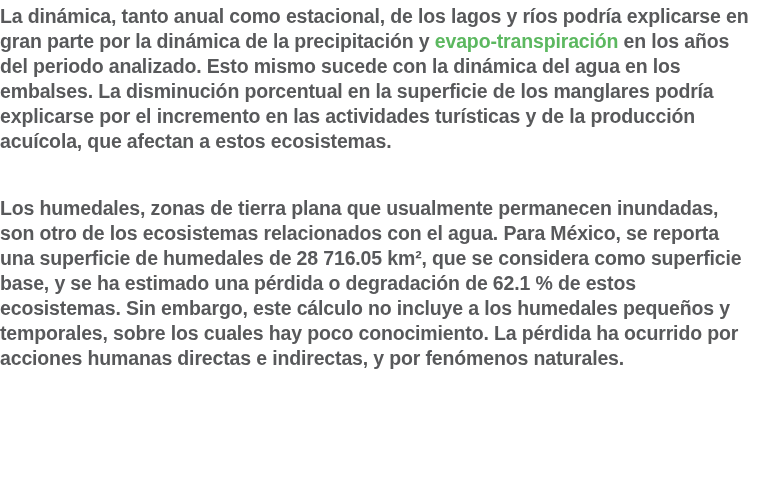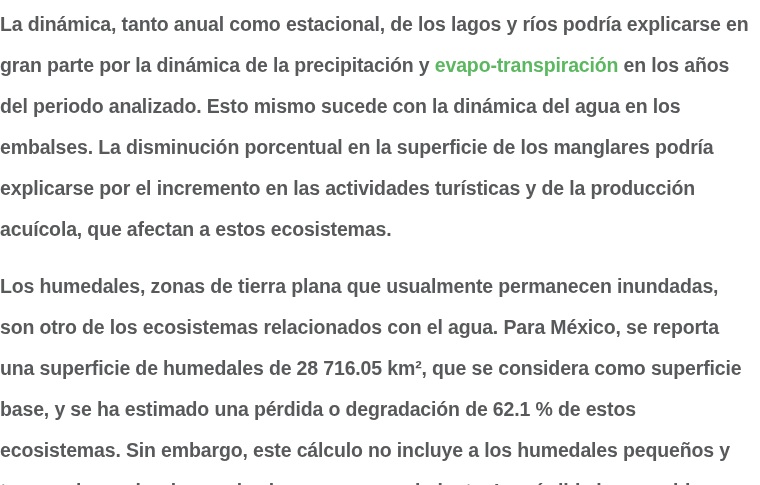--- a/index.html
+++ b/index.html
@@ -16,28 +16,28 @@
     width: 760px;
     height: 485px;
     box-sizing: border-box;
     padding: 4px 10px 0 0;
     background: #ffffff;
     overflow: hidden;
   }
   .para {
     color: #58595b;
     font-size: 19.5px;
-    line-height: 41px;
+    line-height: 25px;
     font-weight: 700;
     letter-spacing: -0.15px;
     margin: 0;
     text-align: left;
   }
   .para + .para {
-    margin-top: 16px;
+    margin-top: 42px;
   }
   .hl {
     color: #5cb860;
     font-weight: 700;
   }
 </style>
 </head>
 <body>
 
 <div class="page">

